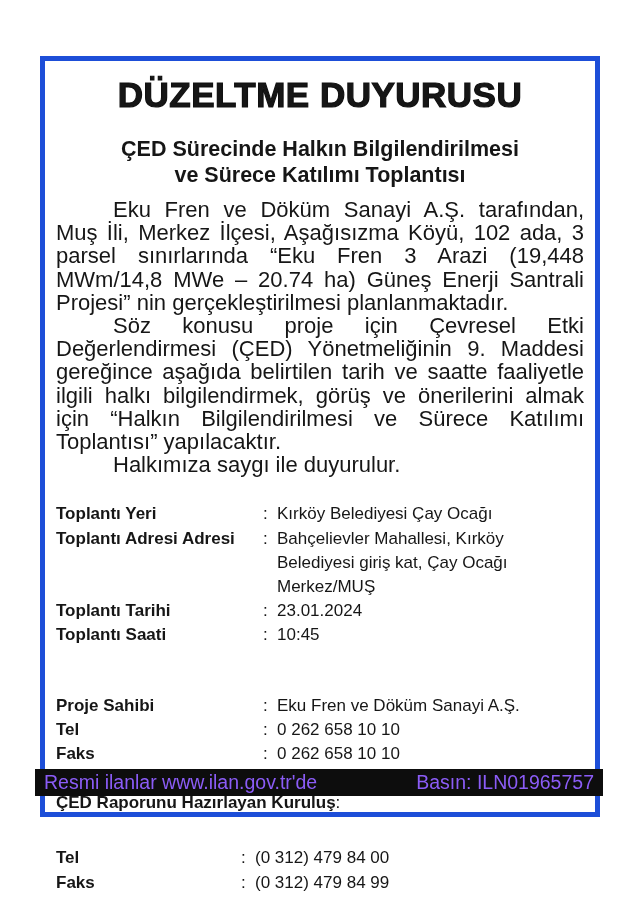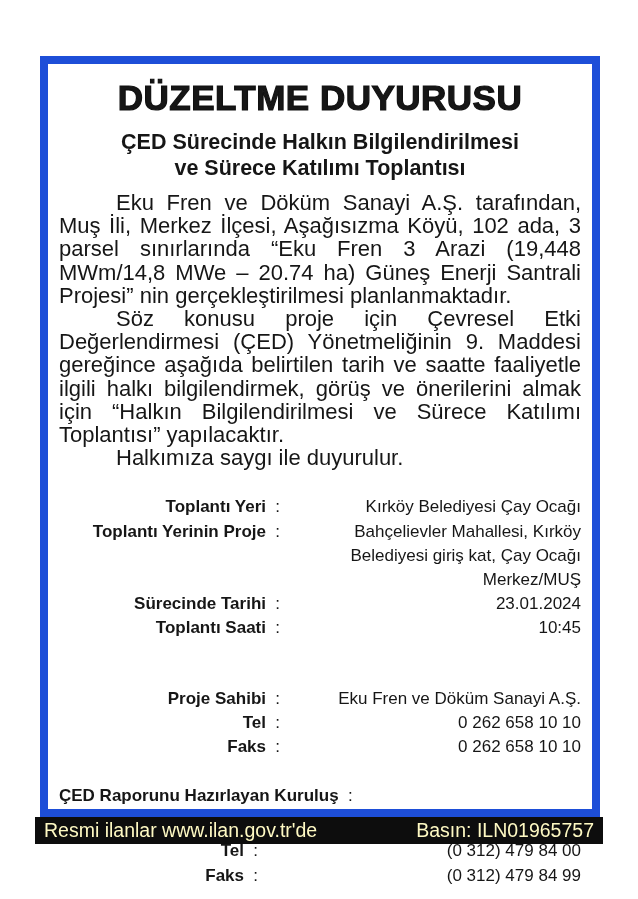--- a/index.html
+++ b/index.html
@@ -16,42 +16,42 @@
     overflow: hidden;
   }
 
   .notice-box {
     position: absolute;
     left: 40px;
     top: 56px;
     width: 560px;
     height: 761px;
     box-sizing: border-box;
-    border: 8px solid #1d4ed8;
+    border: 5px solid #1d4ed8;
     padding: 8px 11px 0 11px;
     background: #ffffff;
   }
 
   .title {
     text-align: center;
     font-size: 35px;
     line-height: 42px;
     font-weight: bold;
     letter-spacing: 0.5px;
     -webkit-text-stroke: 1.2px #101010;
     margin-top: 5px;
   }
 
   .subtitle {
     text-align: center;
     font-size: 21.5px;
     line-height: 26px;
     font-weight: bold;
     white-space: pre-line;
-    margin-top: 10px;
+    margin-top: 20px;
   }
 
   .body-text {
     margin-top: 10px;
     font-size: 22px;
     line-height: 23.2px;
     text-align: justify;
   }
   .body-text p {
     margin: 0;
@@ -61,41 +61,40 @@
     text-align: left;
   }
 
   .details {
     font-size: 17px;
     line-height: 24.2px;
   }
   .row {
     display: grid;
     grid-template-columns: 207px 14px 1fr;
-    text-align: right;
   }
   .row .lbl { font-weight: bold; }
   .row .val { white-space: pre-line; }
 
   .group-meeting    { margin-top: 26px; }
   .group-owner      { margin-top: 46px; }
   .group-consultant { margin-top: 25px; }
   .group-consultant .row { grid-template-columns: auto 14px 1fr; }
   .group-contact2   { margin-top: 31px; }
   .group-contact2 .row { grid-template-columns: 185px 14px 1fr; }
 
   .footer-bar {
     position: absolute;
     left: 35px;
-    top: 817px;
+    top: 769px;
     width: 568px;
     height: 27px;
     box-sizing: border-box;
     background: #0d0d0d;
-    color: #fef9c3;
+    color: #8b5cf6;
     display: flex;
     justify-content: space-between;
     align-items: center;
     padding: 0 9px;
     font-size: 19.5px;
   }
 </style>
 </head>
 <body>
 
@@ -112,28 +111,28 @@
     <p class="no-justify">Halkımıza saygı ile duyurulur.</p>
   </div>
 
   <div class="details group-meeting">
     <div class="row">
       <span class="lbl">Toplantı Yeri</span>
       <span class="colon">:</span>
       <span class="val">Kırköy Belediyesi Çay Ocağı</span>
     </div>
     <div class="row">
-      <span class="lbl">Toplantı Yerinin Proje</span>
+      <span class="lbl">Toplantı Adresi Adresi</span>
       <span class="colon">:</span>
       <span class="val">Bahçelievler Mahallesi, Kırköy
 Belediyesi giriş kat, Çay Ocağı
 Merkez/MUŞ</span>
     </div>
     <div class="row">
-      <span class="lbl">Sürecinde Tarihi</span>
+      <span class="lbl">Toplantı Tarihi</span>
       <span class="colon">:</span>
       <span class="val">23.01.2024</span>
     </div>
     <div class="row">
       <span class="lbl">Toplantı Saati</span>
       <span class="colon">:</span>
       <span class="val">10:45</span>
     </div>
   </div>
 

